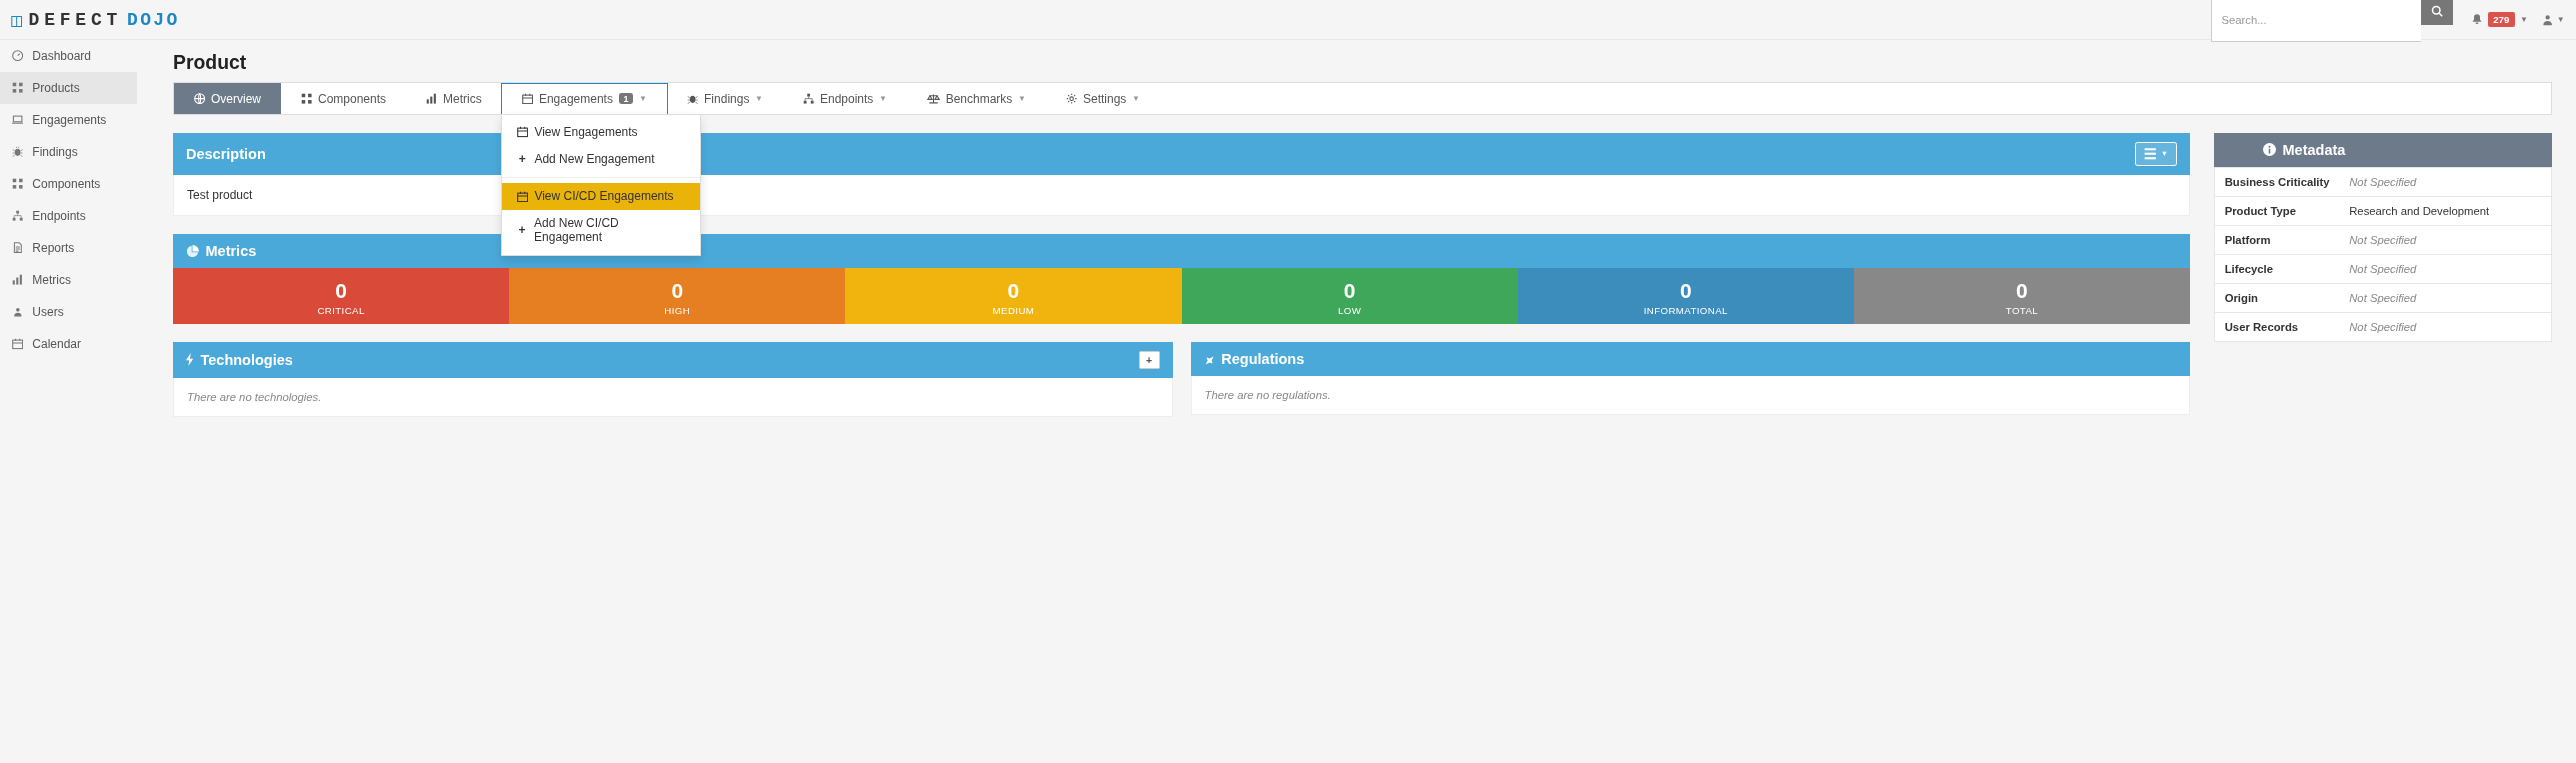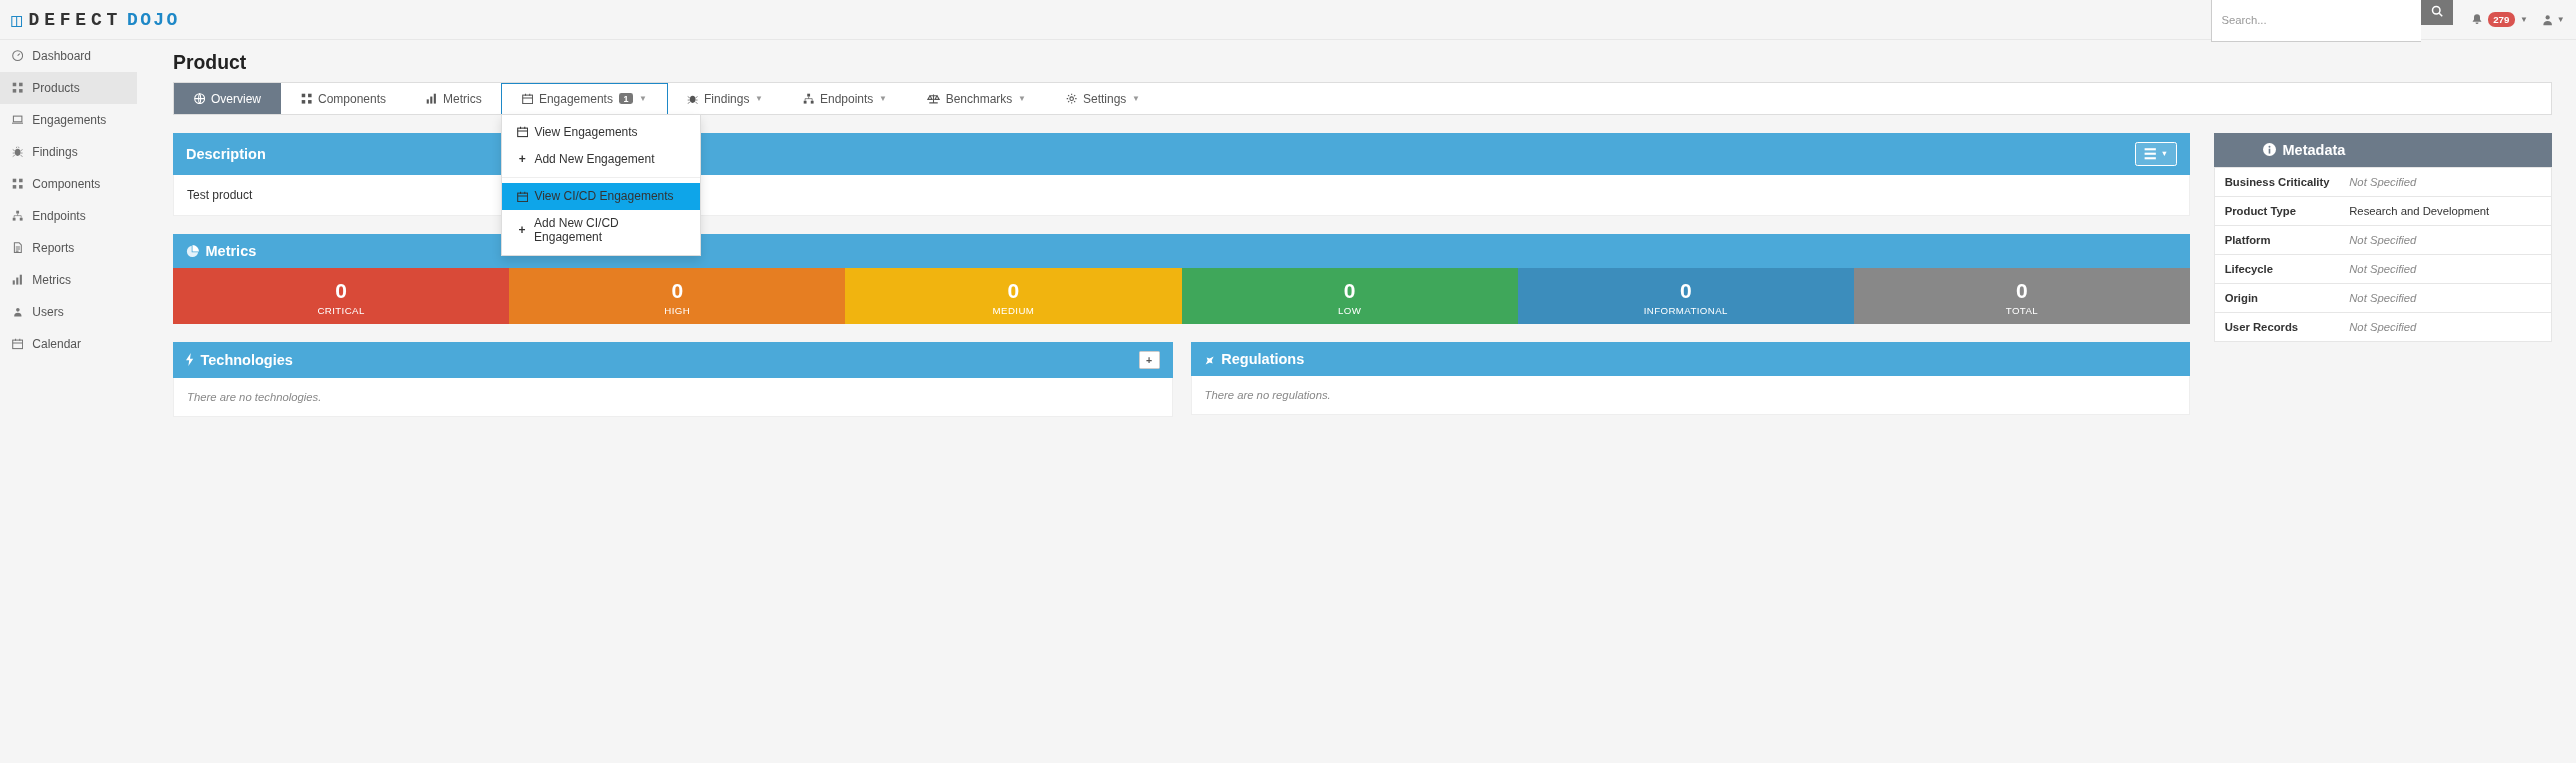--- a/index.html
+++ b/index.html
@@ -10,21 +10,21 @@
 .logo { display: flex; align-items: center; gap: 4.8px; font-weight: 700; letter-spacing: 1.6px; color: #1e88c7; font-size: 18px; font-family: "Courier New", monospace; }
 .logo-mid { color: #333; letter-spacing: 4.8px; }
 .logo-suffix { color: #1e88c7; letter-spacing: 2.4px; }
 .topbar-spacer { flex: 1; }
 .search-group { display: flex; }
 .search-input { width: 210px; height: 44px; border: 0.8px solid #ccc; border-right: none; padding: 0 9.7px; font-size: 11.3px; color: #555; }
 .search-input::placeholder { color: #999; }
 .search-btn { width: 32px; height: 27.5px; background: #777; border: none; color: #fff; display: flex; align-items: center; justify-content: center; cursor: pointer; }
 .top-right { display: flex; align-items: center; gap: 14.5px; margin-left: 18px; }
 .bell-group { display: flex; align-items: center; gap: 4.8px; color: #777; }
-.badge-count { background: #d9534f; color: #fff; font-weight: 700; font-size: 9.7px; padding: 1.6px 5.7px; border-radius: 7px; }
+.badge-count { background: #d9534f; color: #fff; font-weight: 700; font-size: 9.7px; padding: 1.6px 5.7px; border-radius: 2px; }
 .user-caret { color: #777; display: flex; align-items: center; gap: 3.2px; }
 
 
 .layout { display: flex; }
 .sidebar { width: 137px; background: #f5f5f5; min-height: 485px; }
 .content { flex: 1; padding: 11.3px 24px 16px 36px; }
 
 
 .side-item { display: flex; align-items: center; gap: 8px; padding: 9px 11.3px; color: #555; cursor: pointer; font-size: 12px; }
 .side-item.active { background: #e6e6e6; }
@@ -38,21 +38,21 @@
 .tab { display: flex; align-items: center; gap: 5.7px; padding: 8px 20px; color: #555; cursor: pointer; font-size: 12px; position: relative; }
 .tab.active { background: #6c7a89; color: #fff; }
 .tab.open { border: 0.8px solid #1e88c7; margin: -0.8px; background: #fff; }
 .tab .caret { font-size: 8px; color: #999; }
 .tab .badge { background: #6c7a89; color: #fff; font-size: 9px; padding: 0.8px 4.8px; border-radius: 2.4px; font-weight: 700; }
 .tab.open .badge { background: #777; }
 
 
 .dropdown-menu { position: absolute; top: 100%; left: -0.8px; width: 200px; background: #fff; border: 0.8px solid #ddd; box-shadow: 0 4.8px 9.7px rgba(0,0,0,0.12); z-index: 100; padding: 4px 0; }
 .dropdown-item { display: flex; align-items: center; gap: 6.5px; padding: 6.5px 14.5px; color: #333; cursor: pointer; font-size: 12px; }
-.dropdown-item:hover, .dropdown-item.hover { background: #0ea5e9; }
+.dropdown-item:hover, .dropdown-item.hover { background: #eab308; }
 .dropdown-divider { height: 0.8px; background: #eee; margin: 4.8px 0; }
 
 
 .main-grid { display: flex; gap: 24px; align-items: flex-start; }
 .main-left { flex: 1; min-width: 0; }
 .main-right { width: 338px; }
 
 
 .panel-header { background: #4ba9d9; color: #fff; padding: 9px 13px; font-size: 14.5px; font-weight: 600; display: flex; align-items: center; justify-content: space-between; }
 .panel-header.gray { background: #6c7a89; }

